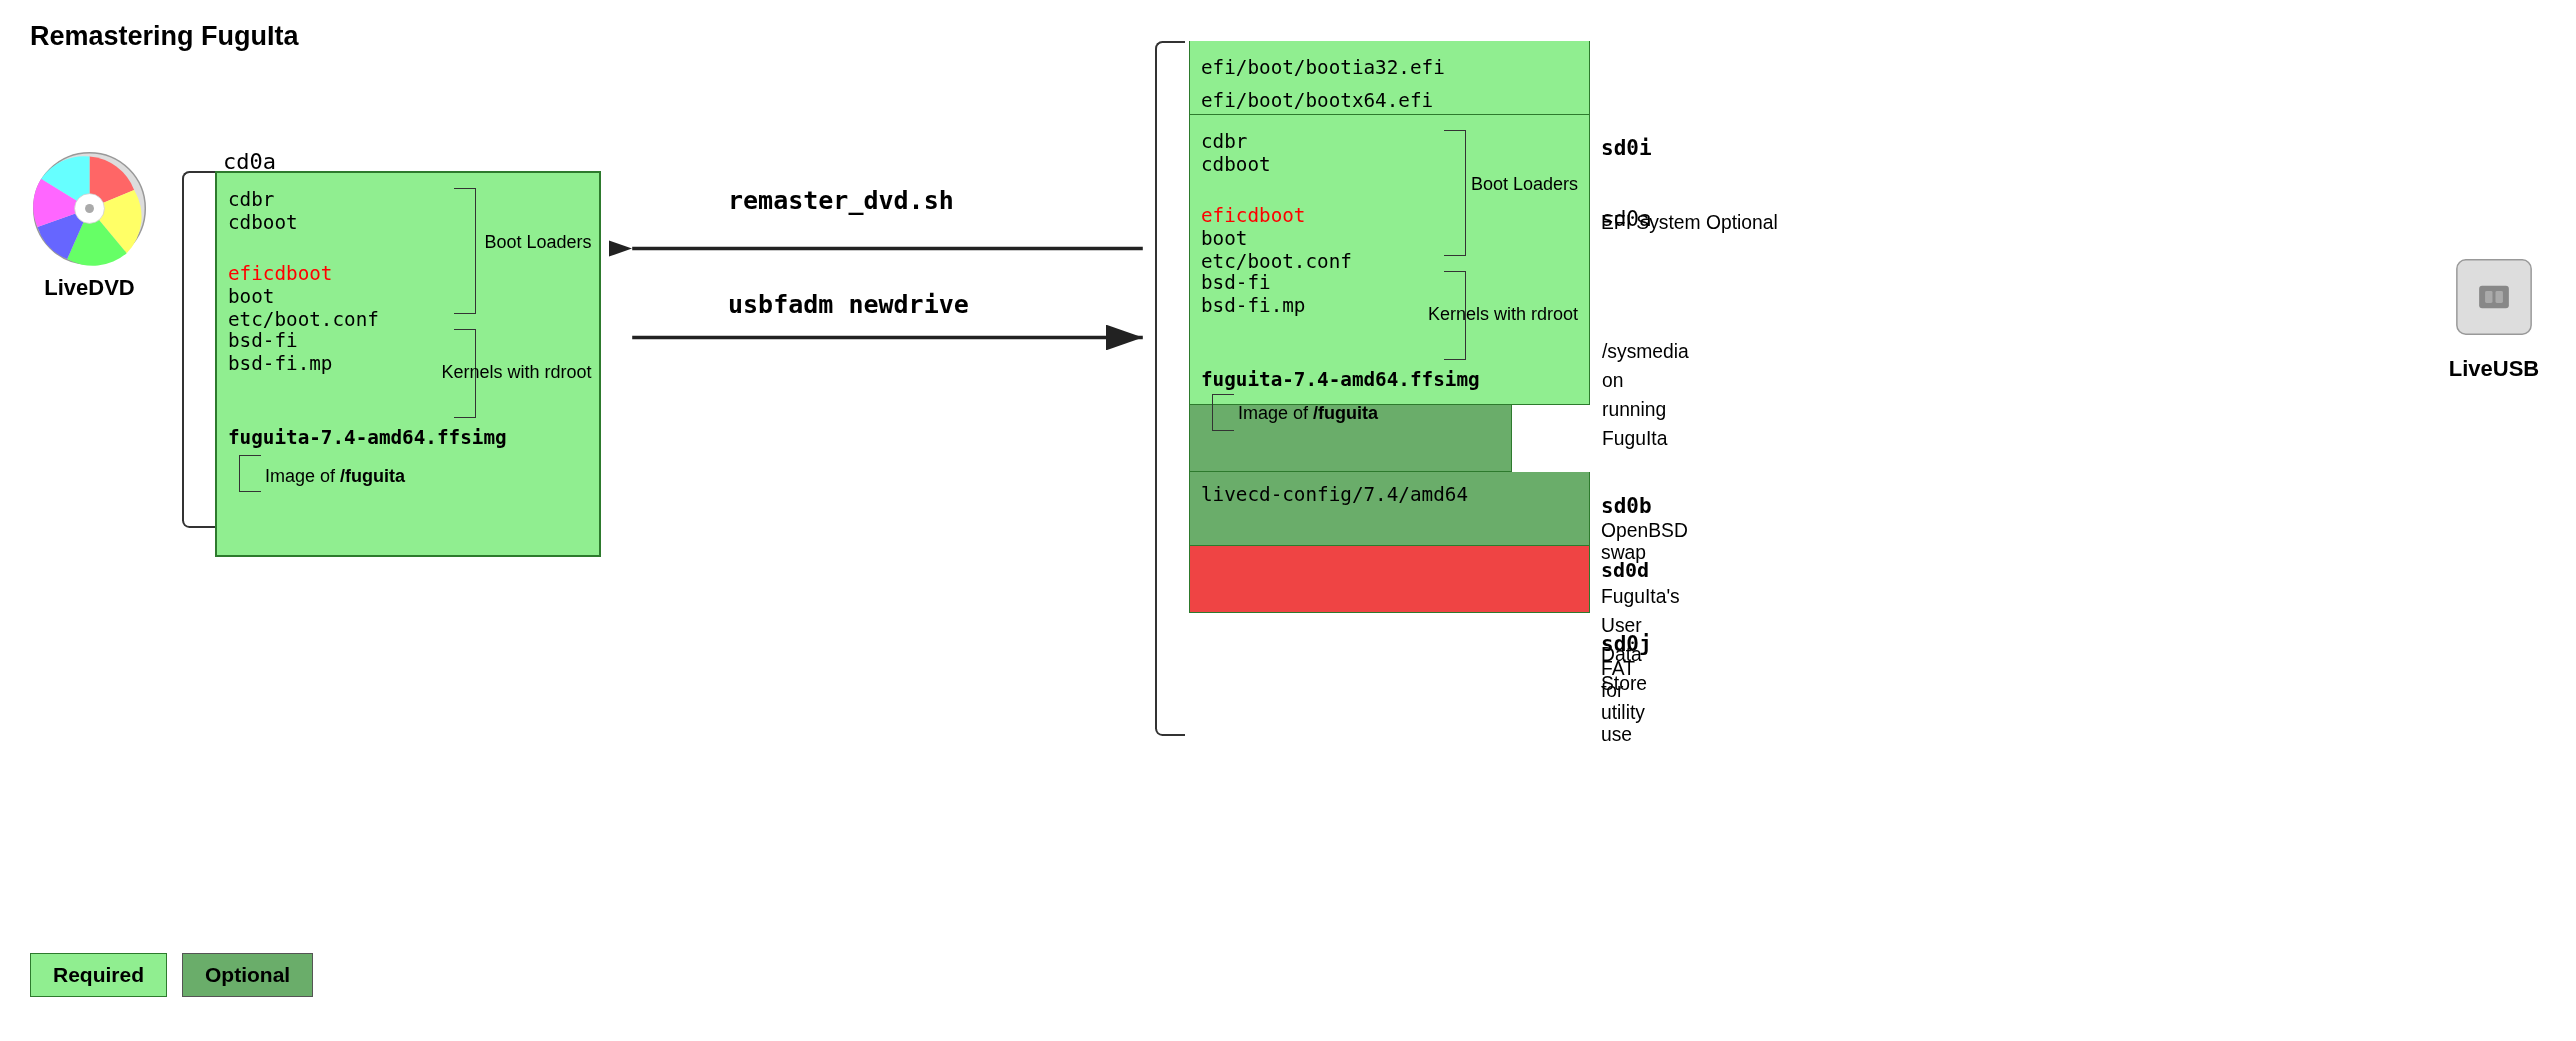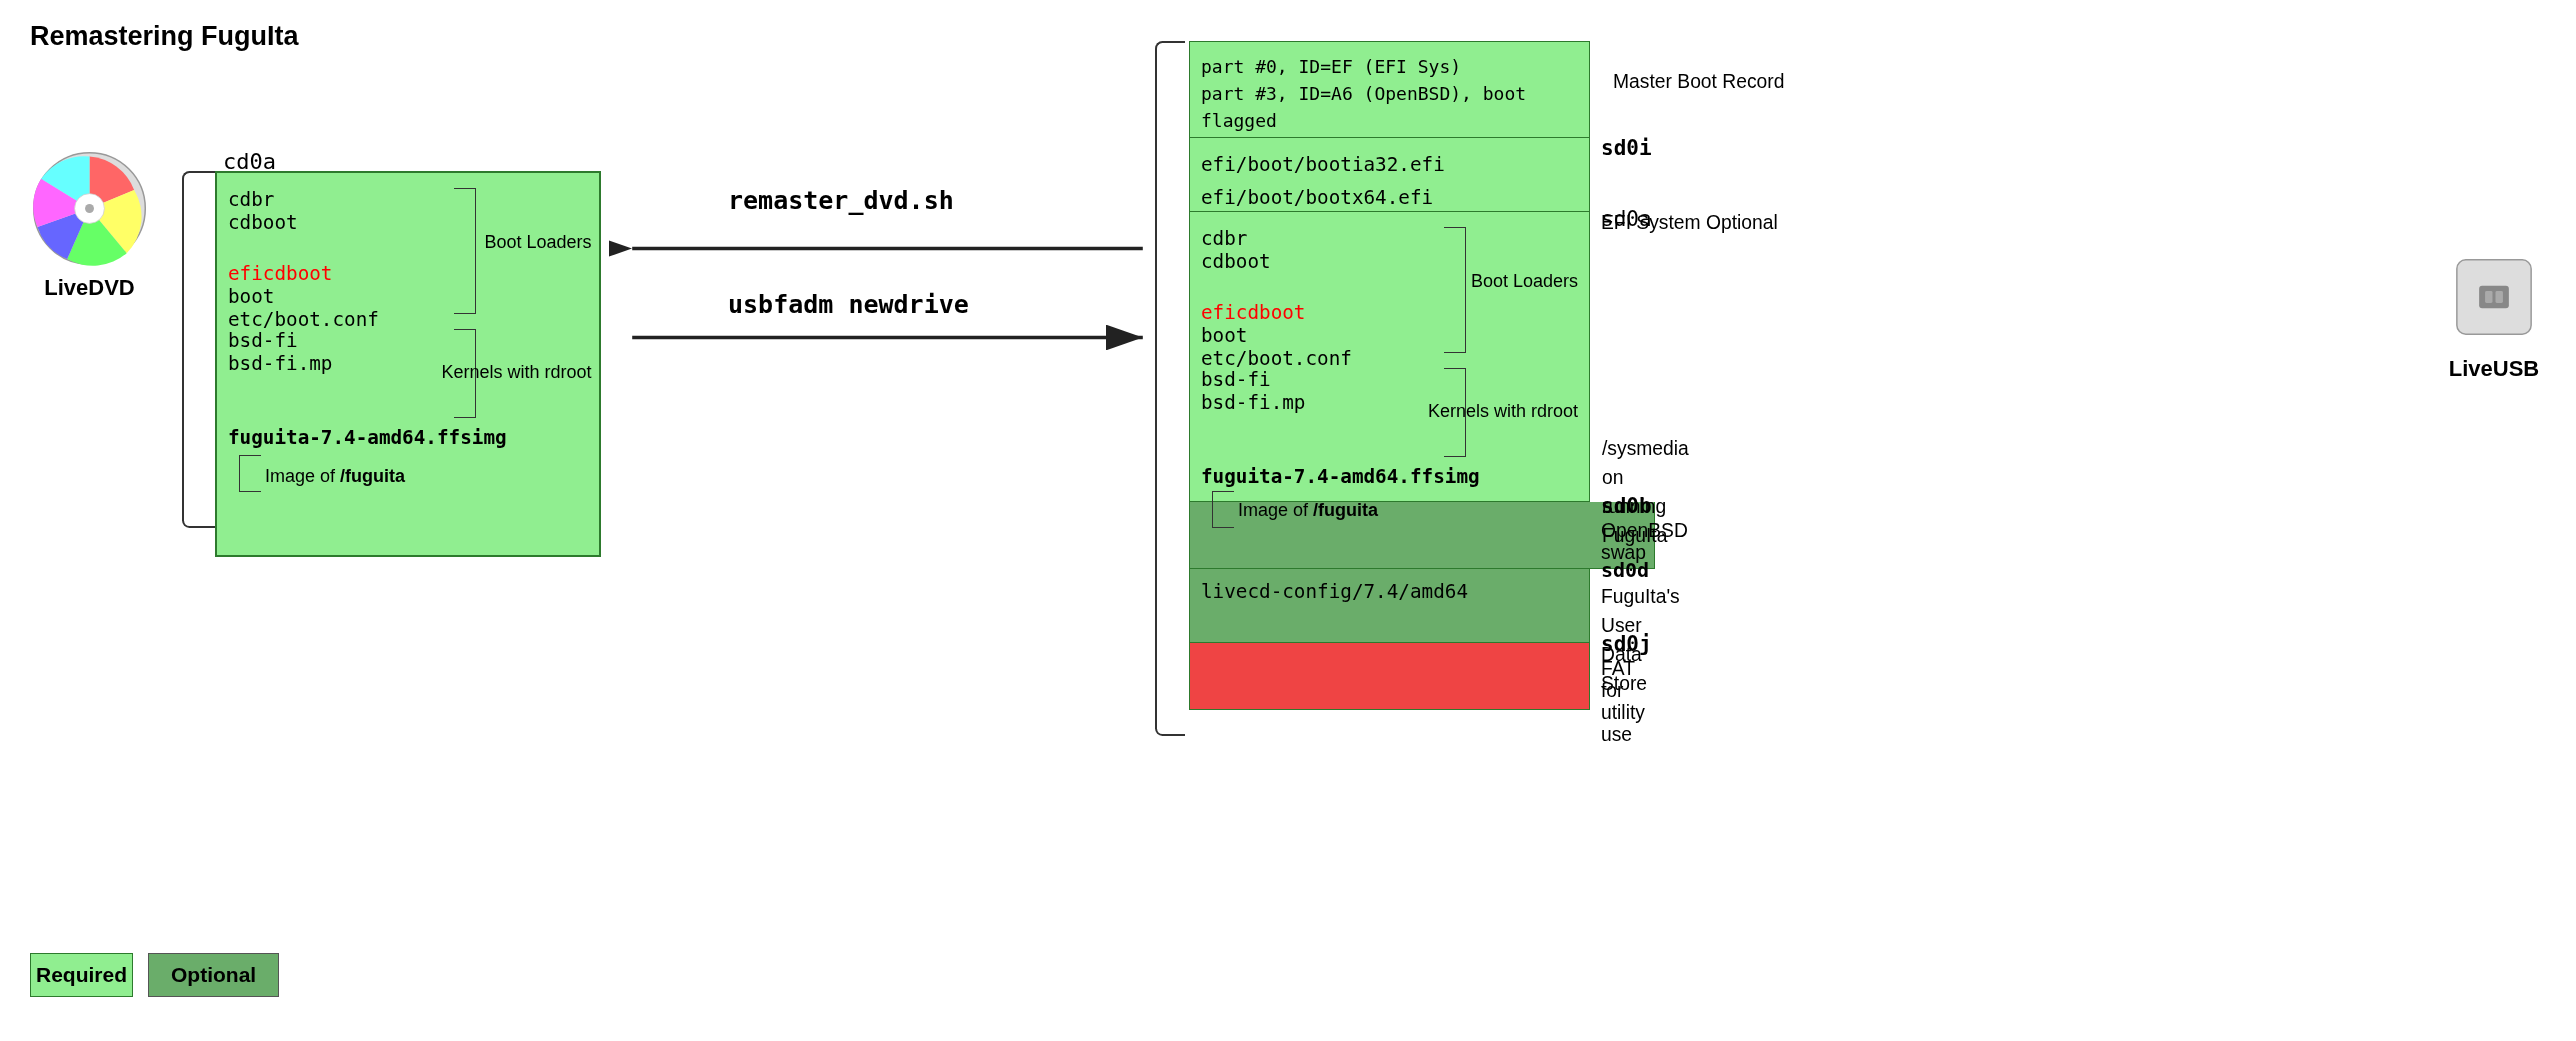--- a/index.html
+++ b/index.html
@@ -192,21 +192,21 @@
       position: absolute;
       bottom: 45px;
       left: 30px;
       display: flex;
       gap: 15px;
       align-items: center;
     }
     .legend-required {
       border: 1.5px solid #2d7a2d;
       background: #90ee90;
-      padding: 9px 5px;
+      padding: 9px 22px;
       font-size: 21px;
       font-weight: bold;
     }
     .legend-optional {
       border: 1.5px solid #555;
       background: #6aad6a;
       padding: 9px 22px;
       font-size: 21px;
       font-weight: bold;
     }
@@ -299,27 +299,20 @@
       <polygon points="0 0, 10 3.5, 0 7" fill="#222"></polygon>
     </marker>
   </defs>
   <line x1="30" y1="25" x2="720" y2="25" stroke="#222" stroke-width="5" marker-end="url(#arrowheadR)"></line>
 </svg>
 
 <div class="usb-brace"></div>
 
 <div style="position:absolute;left:1189px;top:41px;">
 
-  <div style="width:401px;background:#90ee90;border:1.5px solid #2d7a2d;height:97px;">
-    <div class="mbr-inner">
-      <div>part #0, ID=EF (EFI Sys)</div>
-      <div>part #3, ID=A6 (OpenBSD), boot flagged</div>
-    </div>
-    <div style="position:absolute;left:424px;top:30px;font-size:19.3px;white-space:nowrap;">Master Boot Record</div>
-  </div>
 
   <div style="position:absolute;left:412px;top:95px;font-family:monospace;font-weight:bold;font-size:21px;">sd0i</div>
 
   <div style="width:401px;background:#90ee90;border:1.5px solid #2d7a2d;border-top:none;height:74px;">
     <div class="efi-inner">
       <div>efi/boot/bootia32.efi</div>
       <div>efi/boot/bootx64.efi</div>
     </div>
     <div style="position:absolute;left:412px;top:171px;font-size:19.3px;white-space:nowrap;">EFI System Optional</div>
   </div>
@@ -354,21 +347,21 @@
     </div>
 
     <div style="position:absolute;left:412px;top:223px;font-size:19.3px;line-height:1.5;">
       <div>/sysmedia</div>
       <div>on running FuguIta</div>
     </div>
   </div>
 
   <div style="position:absolute;left:412px;top:453px;font-family:monospace;font-weight:bold;font-size:21px;">sd0b</div>
 
-  <div style="width:466px;background:#6aad6a;border:1.5px solid #2d7a2d;border-top:none;height:67px;">
+  <div style="width:323px;background:#6aad6a;border:1.5px solid #2d7a2d;border-top:none;height:67px;">
     <div style="position:absolute;left:412px;top:479px;font-size:19.3px;">OpenBSD swap</div>
   </div>
 
   <div style="position:absolute;left:412px;top:517px;font-family:monospace;font-weight:bold;font-size:20px;">sd0d</div>
 
   <div style="width:401px;background:#6aad6a;border:1.5px solid #2d7a2d;border-top:none;height:74px;display:flex;align-items:flex-start;">
     <div style="font-family:monospace;font-size:19.3px;padding:11px;">livecd-config/7.4/amd64</div>
     <div style="position:absolute;left:412px;top:542px;font-size:19.3px;line-height:1.5;">
       <div>FuguIta's</div>
       <div>User Data Store</div>

